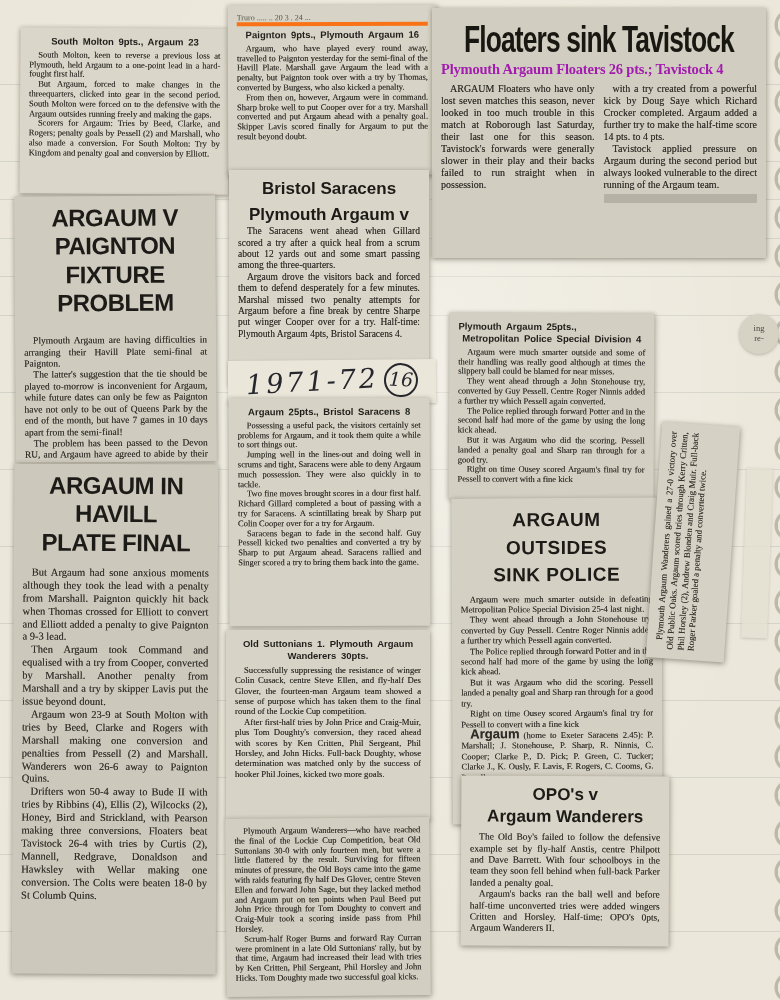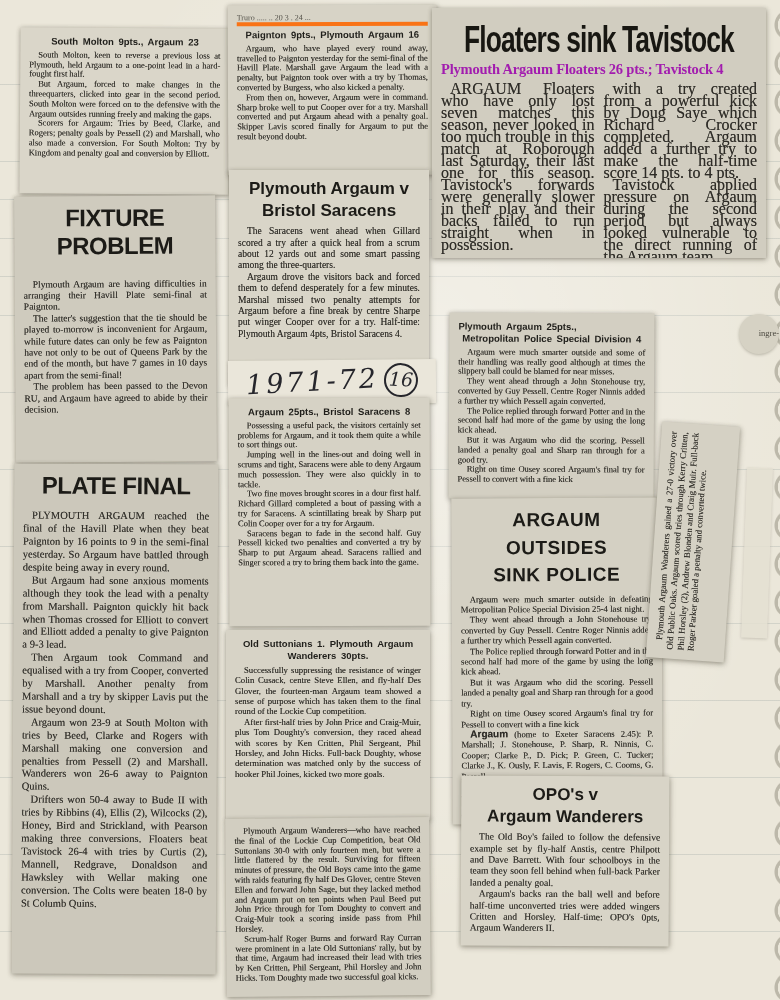--- a/index.html
+++ b/index.html
@@ -13,57 +13,57 @@
   .rings{position:absolute;right:0;top:0;width:34px;height:100%;pointer-events:none;
     background-image:radial-gradient(circle at 44px 19px, rgba(0,0,0,0) 12px, rgba(150,146,130,0.55) 12.5px 15px, rgba(0,0,0,0) 16px);
     background-size:34px 38.5px;background-position:0 6px;background-repeat:repeat-y;}
   .clip{position:absolute;box-sizing:border-box;padding:8px 9px;color:#2e2c27;overflow:hidden;
     box-shadow:0 1px 4px rgba(70,65,50,.38),1px 2px 6px rgba(70,65,50,.22);}
   .clip p{margin:0;text-indent:9px;text-align:justify;font-family:"Liberation Serif",serif;
     text-shadow:0 0 .4px rgba(45,43,38,.6);}
   .b8{font-size:8.5px;line-height:9.8px;}
   .b85{font-size:8.7px;line-height:10.4px;}
   .b95{font-size:9.5px;line-height:11.4px;}
-  .b10{font-size:16px;line-height:12px;}
+  .b10{font-size:10px;line-height:12px;}
   .b105{font-size:10.5px;line-height:12.9px;}
   .hsm{font:bold 9.5px/1.25 "Liberation Sans",sans-serif;text-align:center;margin:0 0 3px;word-spacing:2px;color:#1f1e1a;}
   .hbig{font:bold 24px/1.18 "Liberation Sans",sans-serif;text-align:center;margin:0;color:#1c1b17;letter-spacing:-.5px;}
   .hbig2{margin-bottom:18px;}
   .hround{font:bold 17px/1.3 "Liberation Sans",sans-serif;text-align:center;margin:0;color:#1c1b17;}
   .hround2{margin-bottom:4px;}
   .hout{font:bold 19px/1.45 "Liberation Sans",sans-serif;text-align:center;letter-spacing:.5px;margin:0;color:#1c1b17;}
   .hout2{margin-bottom:5px;}
   .hfloat{font:bold 30px/1.1 "Liberation Sans",sans-serif;text-align:center;letter-spacing:-1px;white-space:nowrap;
     transform:scale(.88,1.25);transform-origin:50% 0;margin:2px 0 10px;color:#181712;}
   .hsub{font:bold 14.5px/1.2 "Liberation Serif",serif;white-space:nowrap;letter-spacing:-.2px;margin:0 0 5px;color:#a21caf;}
   .cols{display:flex;gap:9px;}
   .col{flex:1;min-width:0;}
   .frag{font:8px/9px "Liberation Serif",serif;color:#55524a;white-space:nowrap;overflow:hidden;
     border-bottom:4px solid #f97316;margin-bottom:3px;}
   .smudge{height:9px;background:#a9a598;opacity:.7;margin-top:3px;border-radius:1px;}
-  .teamp strong{font-family:"Liberation Sans",sans-serif;font-size:10px;}
+  .teamp strong{font-family:"Liberation Sans",sans-serif;font-size:13px;}
   
   .c1{left:20px;top:28px;width:209px;height:166px;background:#dad6c9;transform:rotate(.4deg);}
   .c2{left:228px;top:5px;width:209px;height:170px;background:#d7d3c6;transform:rotate(-.2deg);}
   .c3{left:432px;top:8px;width:334px;height:250px;background:#d1cdc0;}
   .c4{left:15px;top:196px;width:201px;height:266px;background:#cfcbbe;transform:rotate(-.4deg);}
   .c5{left:229px;top:170px;width:200px;height:216px;background:#d9d5c8;}
   .c6{left:449px;top:313px;width:205px;height:186px;background:#d3cfc2;transform:rotate(.3deg);}
   .c7{left:229px;top:398px;width:201px;height:228px;background:#d6d2c5;transform:rotate(-.2deg);}
   .c8{left:13px;top:464px;width:204px;height:510px;background:#ccc8bb;transform:rotate(.3deg);}
   .c9{left:452px;top:498px;width:210px;height:326px;background:#d4d0c3;transform:rotate(-.25deg);}
   .c10{left:226px;top:630px;width:204px;height:190px;background:#d7d3c6;}
   .c11{left:226px;top:818px;width:204px;height:178px;background:#d2cec1;transform:rotate(-.5deg);}
   .c12{left:461px;top:776px;width:208px;height:170px;background:#d8d4c7;transform:rotate(.3deg);}
   .c13{left:654px;top:424px;width:78px;height:236px;background:#d5d1c4;transform:rotate(4deg);padding:0;}
   .rot{position:absolute;left:0;top:0;width:236px;height:78px;box-sizing:border-box;padding:7px 9px;
     transform-origin:0 0;transform:rotate(-90deg) translateX(-236px);}
   .rot p{font-size:8.8px;line-height:10.8px;}
   .c14{left:739px;top:314px;width:40px;height:40px;border-radius:50%;background:#d6d2c4;padding:0;
-    display:flex;flex-direction:row;align-items:center;justify-content:flex-end;
+    display:flex;flex-direction:column;align-items:center;justify-content:center;
     font:8.5px/1.15 "Liberation Serif",serif;color:#4a483f;box-shadow:0 1px 3px rgba(70,65,50,.3);}
   .c15{left:744px;top:468px;width:26px;height:170px;background:#e4e0d2;transform:rotate(2deg);opacity:.85;
     box-shadow:0 1px 3px rgba(70,65,50,.25);}
   .hand-strip{position:absolute;left:228px;top:360px;width:208px;height:44px;background:#eae6da;
     box-shadow:0 1px 3px rgba(70,65,50,.3);transform:rotate(-.5deg);}
   .hand{position:absolute;left:246px;top:364px;width:200px;font:italic 27px "DejaVu Serif",serif;
     color:#26262c;transform:rotate(-3deg);letter-spacing:3px;white-space:nowrap;}
   .circled{display:inline-block;width:30px;height:30px;border:2px solid #26262c;border-radius:50%;
     text-align:center;line-height:28px;font-size:19px;letter-spacing:0;margin-left:5px;transform:rotate(6deg);}
 </style>
@@ -96,29 +96,30 @@
       </div>
       <div class="col">
         <p class="b10">with a try created from a powerful kick by Doug Saye which Richard Crocker completed. Argaum added a further try to make the half-time score 14 pts. to 4 pts.</p>
         <p class="b10">Tavistock applied pressure on Argaum during the second period but always looked vulnerable to the direct running of the Argaum team.</p>
         <div class="smudge"></div>
       </div>
     </div>
   </article>
 
   <article class="clip c4">
+    <h1 class="hbig">ARGAUM V PAIGNTON</h1>
     <h1 class="hbig hbig2">FIXTURE PROBLEM</h1>
     <p class="b95">Plymouth Argaum are having difficulties in arranging their Havill Plate semi-final at Paignton.</p>
     <p class="b95">The latter's suggestion that the tie should be played to-morrow is inconvenient for Argaum, while future dates can only be few as Paignton have not only to be out of Queens Park by the end of the month, but have 7 games in 10 days apart from the semi-final!</p>
     <p class="b95">The problem has been passed to the Devon RU, and Argaum have agreed to abide by their decision.</p>
   </article>
 
   <article class="clip c5">
+    <h2 class="hround hround2">Bristol Saracens</h2>
     <h2 class="hround">Plymouth Argaum v</h2>
-    <h2 class="hround hround2">Bristol Saracens</h2>
     <p class="b95">The Saracens went ahead when Gillard scored a try after a quick heal from a scrum about 12 yards out and some smart passing among the three-quarters.</p>
     <p class="b95">Argaum drove the visitors back and forced them to defend desperately for a few minutes. Marshal missed two penalty attempts for Argaum before a fine break by centre Sharpe put winger Cooper over for a try. Half-time: Plymouth Argaum 4pts, Bristol Saracens 4.</p>
   </article>
 
   <div class="hand-strip"></div>
   <div class="hand">
     <span>1971-72</span><span class="circled">16</span>
   </div>
 
   <article class="clip c6">
@@ -133,22 +134,22 @@
 
   <article class="clip c7">
     <h2 class="hsm">Argaum 25pts., Bristol Saracens 8</h2>
     <p class="b8">Possessing a useful pack, the visitors certainly set problems for Argaum, and it took them quite a while to sort things out.</p>
     <p class="b8">Jumping well in the lines-out and doing well in scrums and tight, Saracens were able to deny Argaum much possession. They were also quickly in to tackle.</p>
     <p class="b8">Two fine moves brought scores in a dour first half. Richard Gillard completed a bout of passing with a try for Saracens. A scintillating break by Sharp put Colin Cooper over for a try for Argaum.</p>
     <p class="b8">Saracens began to fade in the second half. Guy Pessell kicked two penalties and converted a try by Sharp to put Argaum ahead. Saracens rallied and Singer scored a try to bring them back into the game.</p>
   </article>
 
   <article class="clip c8">
+    <h1 class="hbig">ARGAUM IN HAVILL</h1>
     <h1 class="hbig hbig2" style="margin-bottom:10px;">PLATE FINAL</h1>
-    <p class="b105">PLYMOUTH ARGAUM reached the final of the Havill Plate when they beat Paignton by 16 points to 9 in the semi-final yesterday. So Argaum have battled through despite being away in every round.</p>
     <p class="b105">But Argaum had sone anxious moments although they took the lead with a penalty from Marshall. Paignton quickly hit back when Thomas crossed for Elliott to convert and Elliott added a penalty to give Paignton a 9-3 lead.</p>
     <p class="b105">Then Argaum took Command and equalised with a try from Cooper, converted by Marshall. Another penalty from Marshall and a try by skipper Lavis put the issue beyond dount.</p>
     <p class="b105">Argaum won 23-9 at South Molton with tries by Beed, Clarke and Rogers with Marshall making one conversion and penalties from Pessell (2) and Marshall. Wanderers won 26-6 away to Paignton Quins.</p>
     <p class="b105">Drifters won 50-4 away to Bude II with tries by Ribbins (4), Ellis (2), Wilcocks (2), Honey, Bird and Strickland, with Pearson making three conversions. Floaters beat Tavistock 26-4 with tries by Curtis (2), Mannell, Redgrave, Donaldson and Hawksley with Wellar making one conversion. The Colts were beaten 18-0 by St Columb Quins.</p>
   </article>
 
   <article class="clip c9">
     <h1 class="hout">ARGAUM OUTSIDES</h1>
     <h1 class="hout hout2">SINK POLICE</h1>
     <p class="b85">Argaum were much smarter outside in defeating Metropolitan Police Special Division 25-4 last night.</p>

